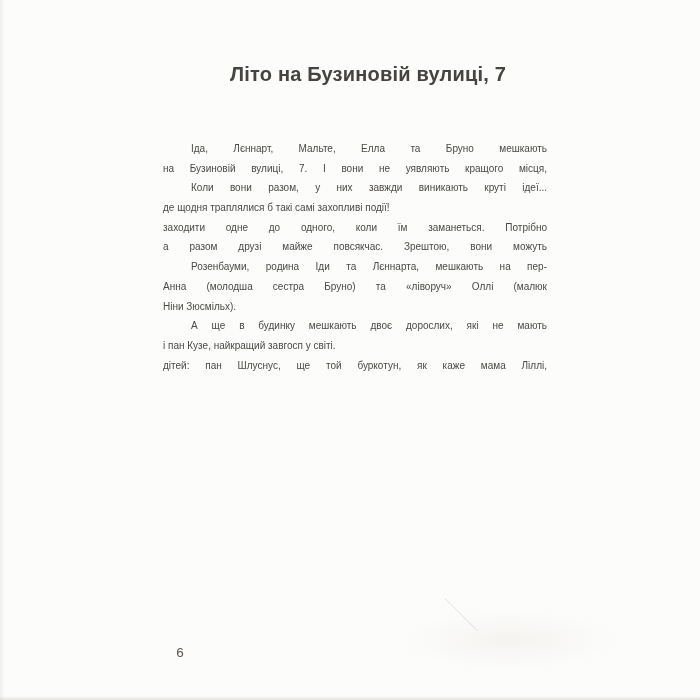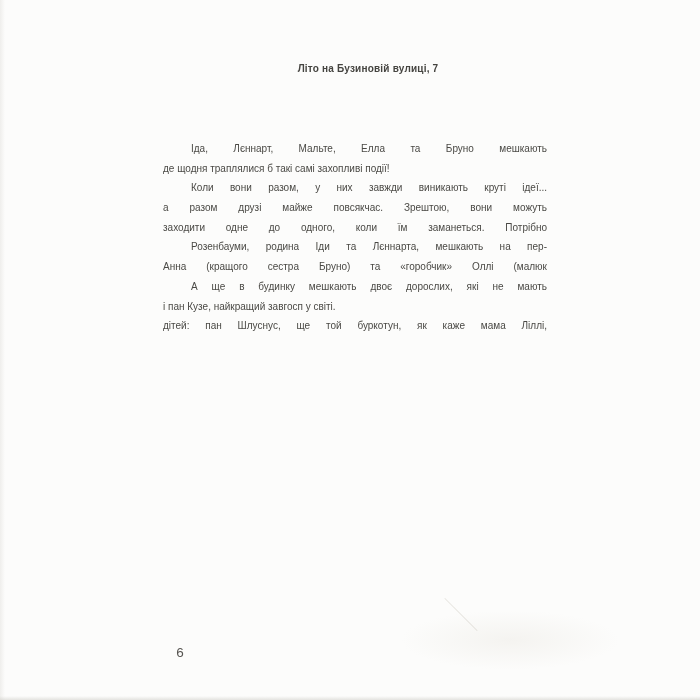--- a/index.html
+++ b/index.html
@@ -20,21 +20,21 @@
     width: 700px;
     height: 700px;
     background: var(--background);
   }
   .title {
     position: absolute;
     top: 63px;
     left: 36px;
     width: 664px;
     text-align: center;
-    font-size: 10px;
+    font-size: 20px;
     font-weight: 700;
     letter-spacing: 0.2px;
     color: var(--title-text);
   }
   .body-text {
     position: absolute;
     top: 139px;
     left: 163px;
     width: 384px;
     font-size: 10px;
@@ -95,26 +95,28 @@
     background: linear-gradient(to right, rgba(205,203,197,0.28), rgba(205,203,197,0));
   }
 </style>
 </head>
 <body>
 
 <div class="page">
   <h1 class="title">Літо на Бузиновій вулиці, 7</h1>
   <div class="body-text" id="body-text">
       <div class="line first">Іда, Лєннарт, Мальте, Елла та Бруно мешкають</div>
+      <div class="line">на Бузиновій вулиці, 7. І вони не уявляють кращого місця,</div>
+      <div class="line first">Коли вони разом, у них завжди виникають круті ідеї...</div>
       <div class="line last">де щодня траплялися б такі самі захопливі події!</div>
-      <div class="line first">Коли вони разом, у них завжди виникають круті ідеї...</div>
+      <div class="line">заходити одне до одного, коли їм заманеться. Потрібно</div>
       <div class="line">а разом друзі майже повсякчас. Зрештою, вони можуть</div>
-      <div class="line">заходити одне до одного, коли їм заманеться. Потрібно</div>
       <div class="line first">Розенбауми, родина Іди та Лєннарта, мешкають на пер-</div>
-      <div class="line">Анна (кращого сестра Бруно) та «горобчик» Оллі (малюк</div>
+      <div class="line">Анна (молодша сестра Бруно) та «ліворуч» Оллі (малюк</div>
+      <div class="line last">Ніни Зюсмільх).</div>
       <div class="line first">А ще в будинку мешкають двоє дорослих, які не мають</div>
       <div class="line last">і пан Кузе, найкращий завгосп у світі.</div>
       <div class="line">дітей: пан Шлуснус, ще той буркотун, як каже мама Ліллі,</div>
     </div>
   <div class="pagenum">6</div>
   <div class="smudge"></div>
   <div class="crease"></div>
   <div class="left-edge"></div>
   <div class="bottom-edge"></div>
 </div>

